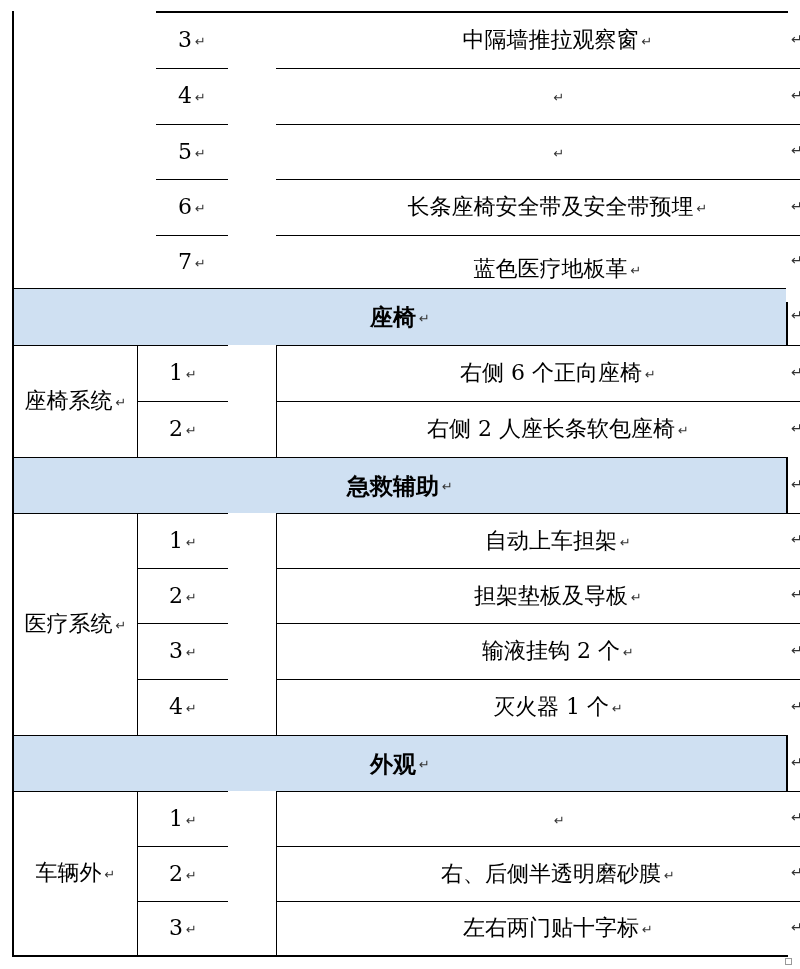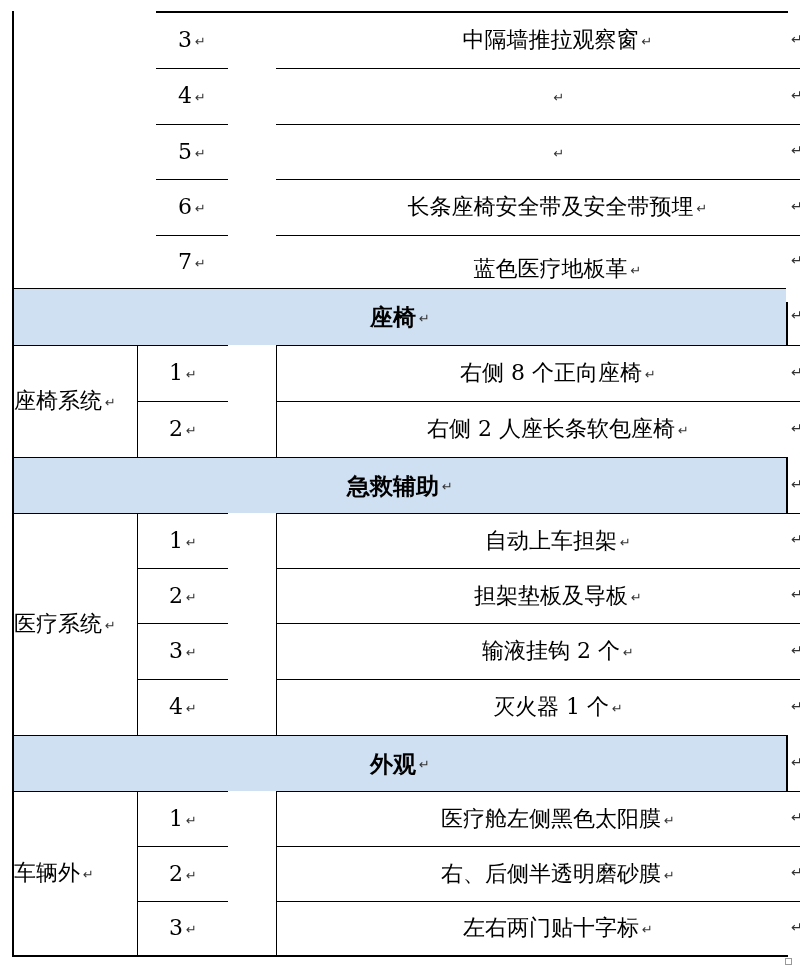--- a/index.html
+++ b/index.html
@@ -5,21 +5,21 @@
   html,body{margin:0;padding:0;background:#fff;}
   #page{position:relative;width:800px;height:969px;background:#ffffff;overflow:hidden;
         font-family:"DejaVu Serif","Liberation Serif",serif;color:#000;}
   .line{position:absolute;background:#000;}
   .cell{position:absolute;box-sizing:border-box;display:flex;align-items:center;
         background:#fff;font-size:22px;line-height:1.1;white-space:nowrap;overflow:hidden;}
   .bl{border-left:1px solid #000;}
   .bt{border-top:1px solid #000;}
   .num{justify-content:center;}
   .txt{padding-left:5px;justify-content:center;margin-left:48px;}
-  .lbl{background:#fff;}
+  .lbl{justify-content:center;background:#fff;}
   .band{justify-content:center;font-weight:bold;font-size:23px;background:#cfe0f2;}
   .mark{font-family:"DejaVu Sans","Liberation Sans",sans-serif;font-size:13px;
         font-weight:normal;color:#333;margin-left:3px;position:relative;top:2px;}
   .rowmark{position:absolute;left:791px;width:16px;height:18px;
         font-family:"DejaVu Sans","Liberation Sans",sans-serif;font-size:14px;color:#333;}
   .endsq{position:absolute;left:785px;top:958px;width:7px;height:7px;
         border:1px solid #999;box-sizing:border-box;background:#fff;}
 </style>
 </head>
 <body>
@@ -84,21 +84,21 @@
   <div class="cell lbl bt" style="left:14px;top:345px;width:123px;height:112px">
       <span>座椅系统</span>
       <span class="mark">↵</span>
     </div>
 
   <div class="cell num bl bt" style="left:137px;top:345px;width:91px;height:56px">
       <span>1</span>
       <span class="mark">↵</span>
     </div>
   <div class="cell txt bl bt" style="left:228px;top:345px;width:558px;height:56px">
-      <span>右侧 8 个正向座椅</span>
+      <span>右侧 6 个正向座椅</span>
       <span class="mark">↵</span>
     </div>
 
   <div class="cell num bl bt" style="left:137px;top:401px;width:91px;height:56px">
       <span>2</span>
       <span class="mark">↵</span>
     </div>
   <div class="cell txt bl bt" style="left:228px;top:401px;width:558px;height:56px">
       <span>右侧 2 人座长条软包座椅</span>
       <span class="mark">↵</span>
@@ -158,21 +158,20 @@
   <div class="cell lbl bt" style="left:14px;top:791px;width:123px;height:164px">
       <span>车辆外</span>
       <span class="mark">↵</span>
     </div>
 
   <div class="cell num bl bt" style="left:137px;top:791px;width:91px;height:55px">
       <span>1</span>
       <span class="mark">↵</span>
     </div>
   <div class="cell txt bl bt" style="left:228px;top:791px;width:558px;height:55px">
-      <span>医疗舱左侧黑色太阳膜</span>
       <span class="mark">↵</span>
     </div>
 
   <div class="cell num bl bt" style="left:137px;top:846px;width:91px;height:55px">
       <span>2</span>
       <span class="mark">↵</span>
     </div>
   <div class="cell txt bl bt" style="left:228px;top:846px;width:558px;height:55px">
       <span>右、后侧半透明磨砂膜</span>
       <span class="mark">↵</span>

